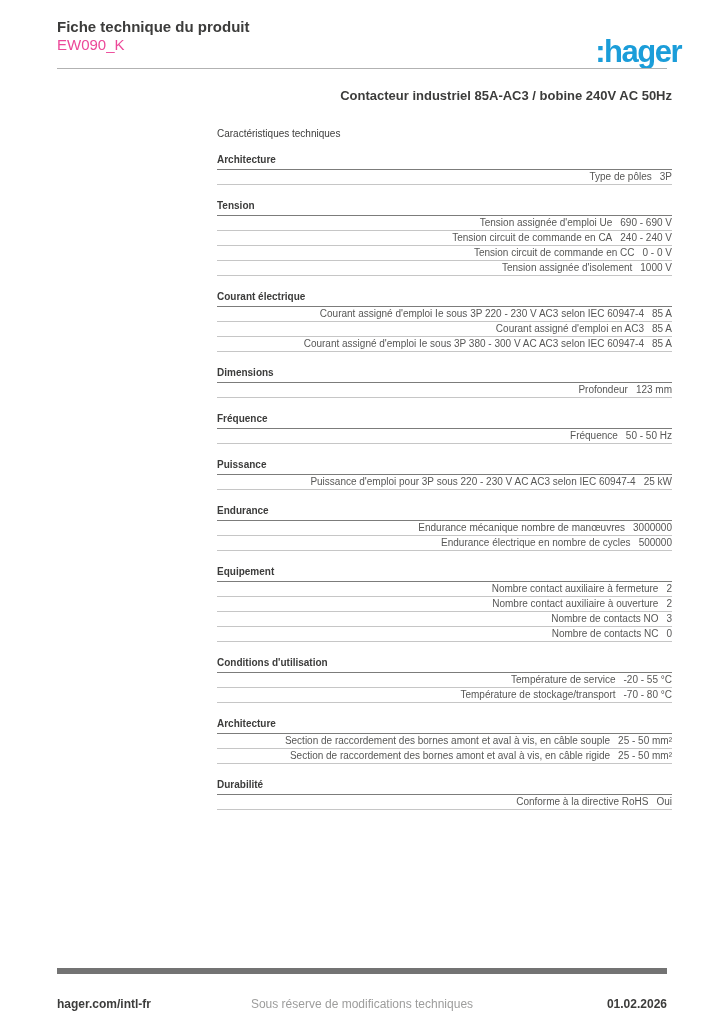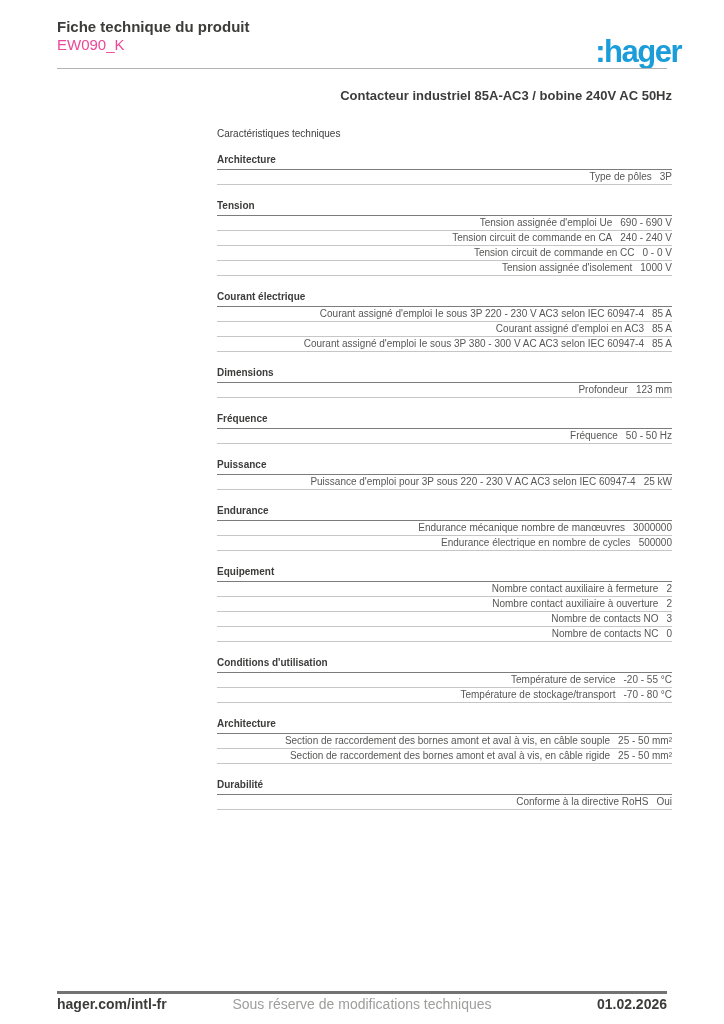--- a/index.html
+++ b/index.html
@@ -51,24 +51,24 @@
     font-size:10px;color:#575756;
     padding:2px 0 2px 0;border-bottom:1px solid #c6c6c6;
     line-height:10px;
   }
   .row-label{text-align:left;white-space:nowrap;}
   .row-value{text-align:right;white-space:nowrap;padding-left:8px;}
 
   
   .footer{
     position:absolute;left:57px;right:57px;bottom:14px;
-    border-top:3px solid #737373;
-    padding-top:4px;
+    border-top:6px solid #737373;
+    padding-top:24px;
     display:flex;justify-content:space-between;align-items:baseline;
-    font-size:14px;line-height:12px;
+    font-size:12px;line-height:12px;
   }
   .footer-left{font-weight:bold;color:#3c3c3b;flex:1;text-align:left;}
   .footer-center{font-weight:normal;color:#9d9d9c;flex:2;text-align:center;}
   .footer-right{font-weight:bold;color:#3c3c3b;flex:1;text-align:right;}
 </style>
 </head>
 <body>
 
 <div class="page">
 

